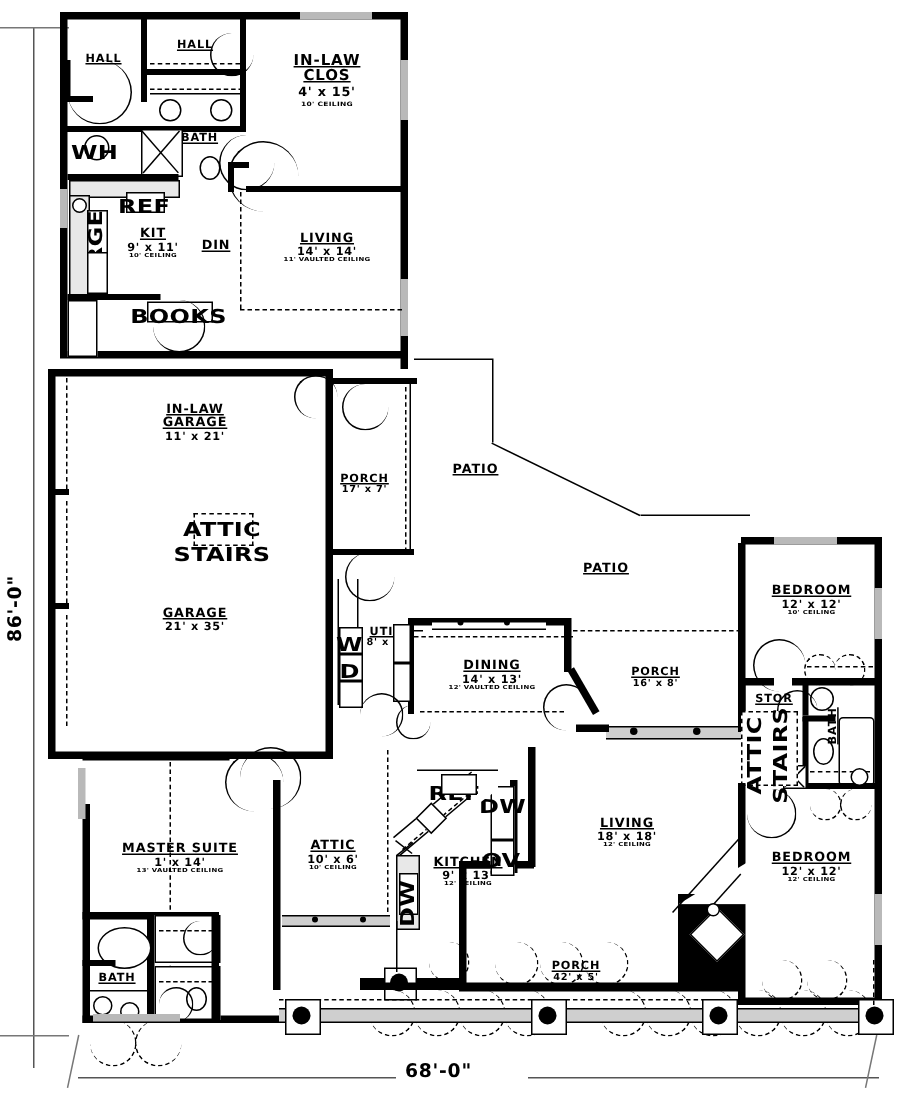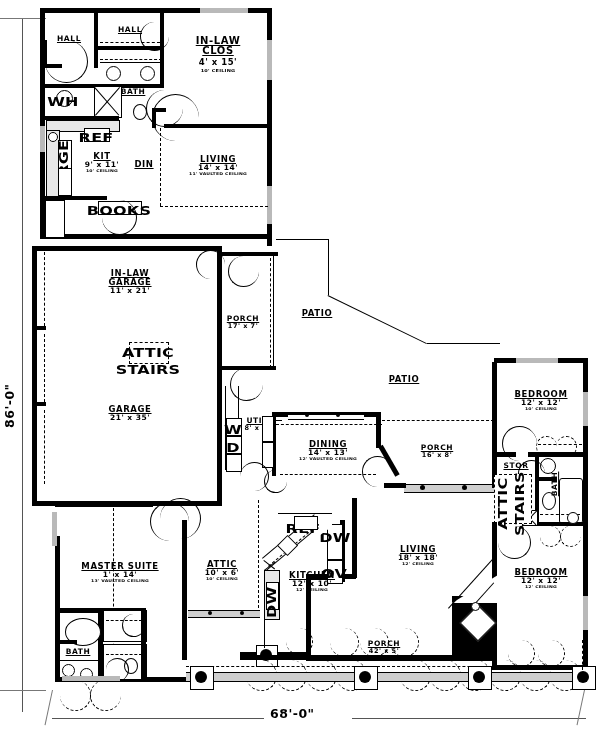--- a/index.html
+++ b/index.html
@@ -399,21 +399,21 @@
   <div class="box" style="left:294px;top:516px;width:22px;height:12px;"></div>
   <div class="counter" style="left:264px;top:570px;width:14px;height:48px;"></div>
   <div class="box" style="left:266px;top:582px;width:11px;height:26px;"></div>
   <div class="lbl s-xs vert" style="left:272px;top:594px;">
     <div class="cl">DW</div>
   </div>
   <div class="line-h" style="left:264px;top:560px;width:14px;transform:rotate(38deg);transform-origin:left top;"></div>
   <div class="line-h" style="left:264px;top:570px;width:14px;transform:rotate(-38deg);transform-origin:left top;"></div>
   <div class="lbl s-mid" style="left:312px;top:571px;">
     <div class="nm">KITCHEN</div>
-    <div class="dm">12' x 10'</div>
+    <div class="dm">9' x 13'</div>
     <div class="cl">12' CEILING</div>
   </div>
   <div class="dswing ds-br" style="left:286px;top:628px;width:26px;height:26px;"></div>
   <div class="dash-v" style="left:258px;top:500px;height:108px;"></div>
   <div class="wall" style="left:240px;top:652px;width:70px;height:5px;"></div>
 
   <div class="wall" style="left:182px;top:520px;width:5px;height:140px;"></div>
   <div class="lbl s-mid" style="left:222px;top:560px;">
     <div class="nm">ATTIC</div>
     <div class="dm">10' x 6'</div>

